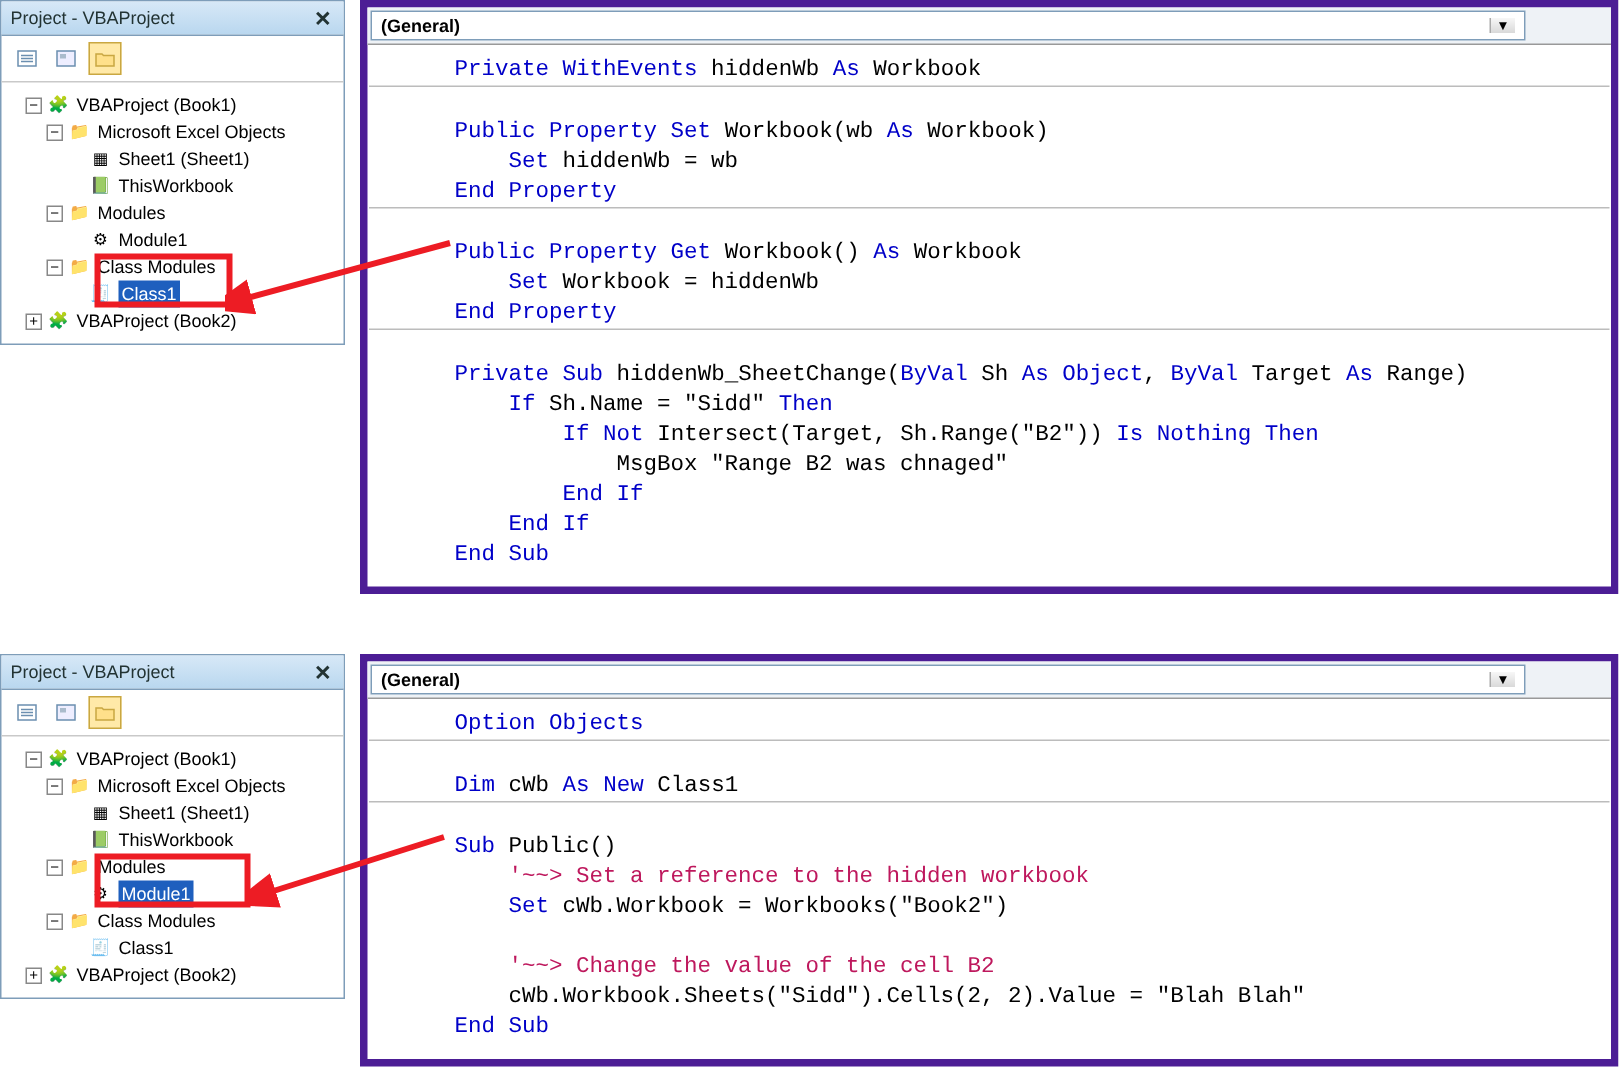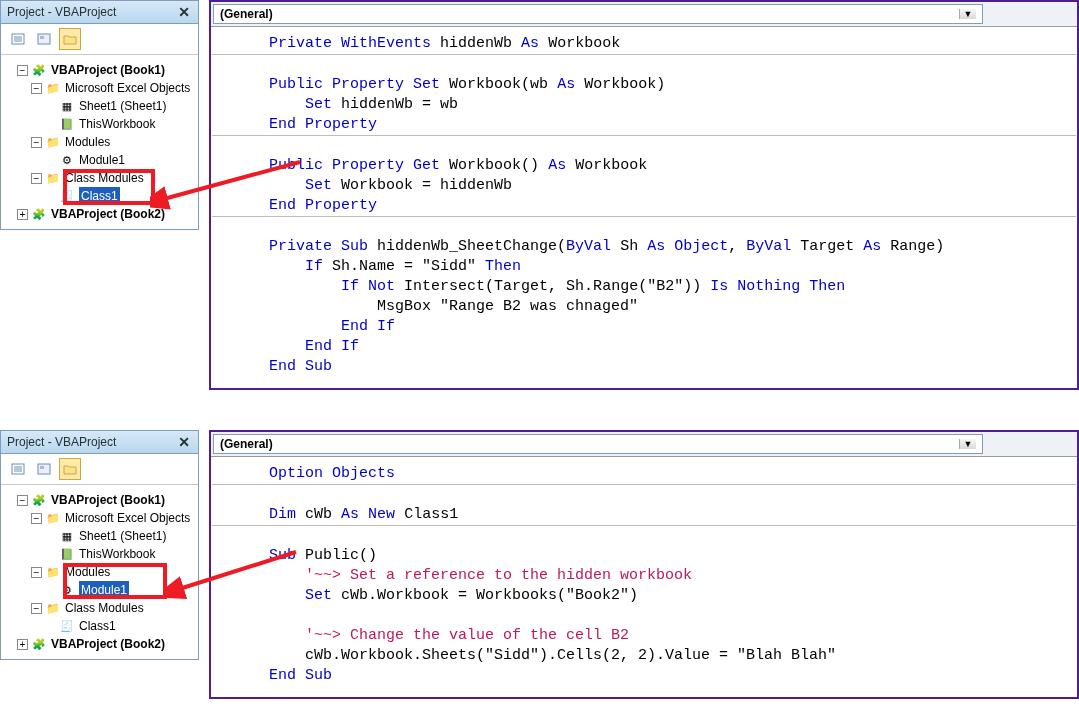--- a/index.html
+++ b/index.html
@@ -11,21 +11,21 @@
     background: #fff;
     width: 1079px;
   }
   .ide-block {
     display: flex;
     align-items: flex-start;
     margin-bottom: 40px;
   }
   
   .project-panel {
-    width: 199px;
+    width: 230px;
     border: 1px solid #7e9db9;
     background: #fff;
     margin-right: 10px;
   }
   .panel-title {
     background: linear-gradient(#d7e8f7,#b9d7ef);
     border-bottom: 1px solid #7e9db9;
     font-size: 12px;
     padding: 3px 6px;
     display: flex;
@@ -82,37 +82,37 @@
   }
   .spacer { display: inline-block; }
   .sp1 { width: 14px; } .sp2 { width: 28px; } .sp3 { width: 42px; }
   .ico {
     width: 16px; height: 14px;
     display: inline-flex;
     align-items: center; justify-content: center;
     margin-right: 4px;
     font-size: 11px;
   }
-  .bold { font-weight: bold; }
+  .bold { font-weight: normal; }
   .selected {
     background: #1e5fbe;
     color: #fff;
     padding: 0 2px;
   }
   .red-box {
     position: absolute;
     border: 4px solid #ed1c24;
     pointer-events: none;
   }
   .tree-wrap { position: relative; }
 
   
   .code-panel {
     flex: 1;
-    border: 2px solid #4c1d95;
+    border: 5px solid #4c1d95;
   }
   .obj-bar {
     display: flex;
     background: #eef2f6;
     border-bottom: 1px solid #999;
     padding: 2px;
   }
   .obj-combo {
     border: 1px solid #7e9db9;
     background: #fff;

